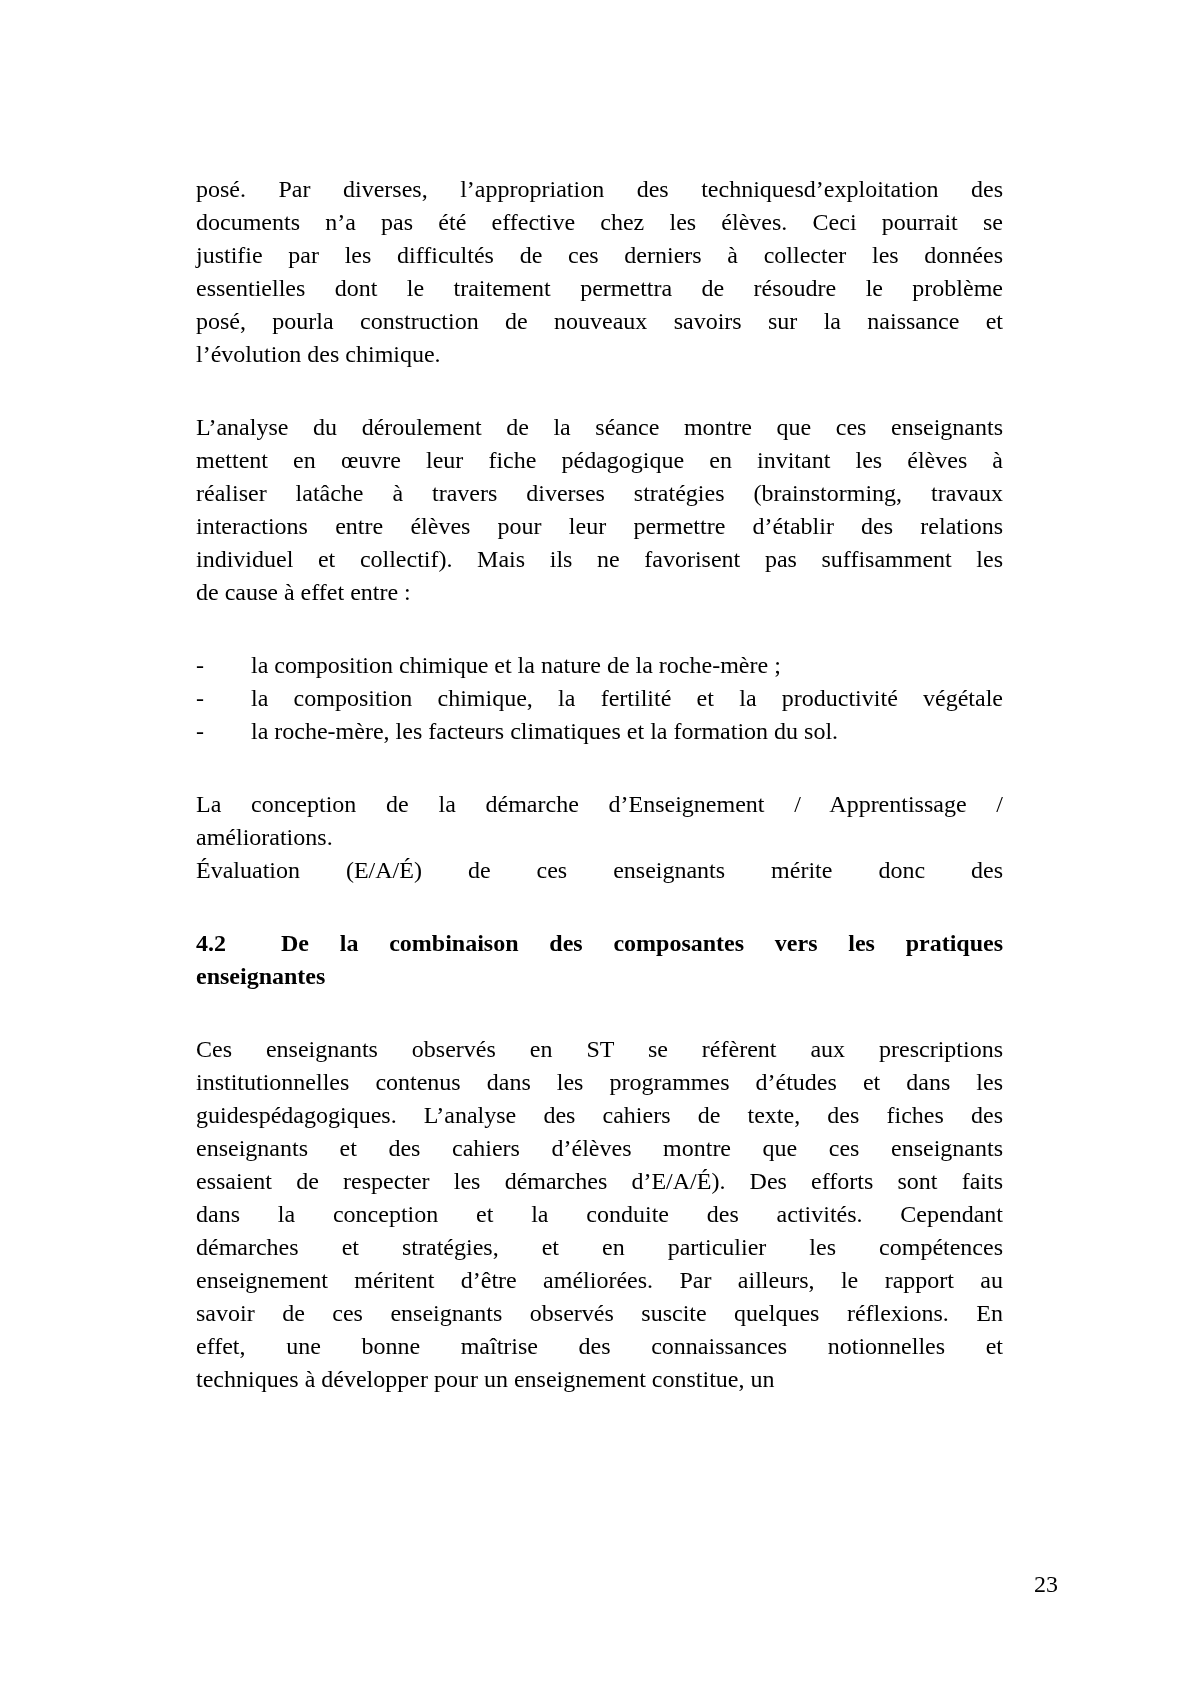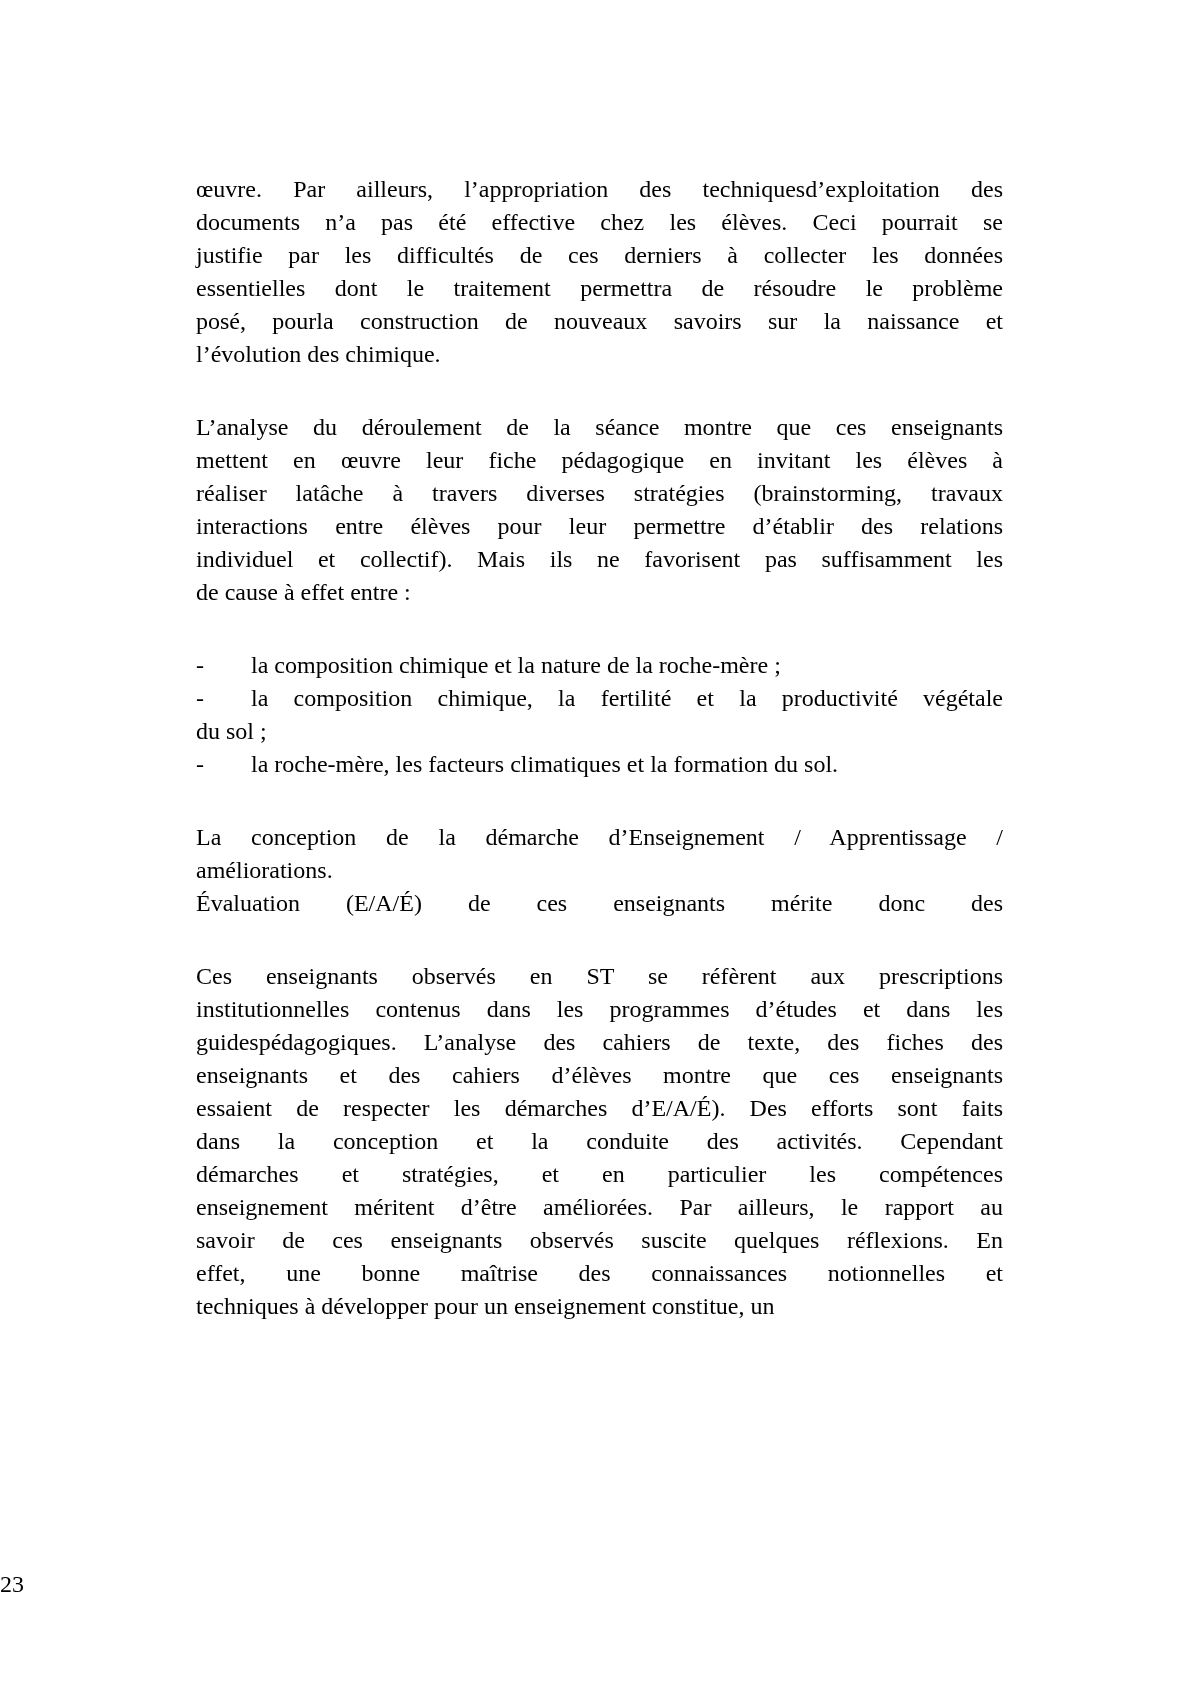--- a/index.html
+++ b/index.html
@@ -33,31 +33,31 @@
   .heading { font-weight: 700; }
   .line { text-align: justify; text-align-last: justify; }
   .line.last { text-align-last: left; }
   .dash { display: inline-block; width: 55px; }
   .h-num { display: inline-block; width: 85px; }
   .page-number {
     position: absolute;
     top: 1568px;
     left: 0;
     width: 1058px;
-    text-align: left;
+    text-align: right;
   }
 </style>
 </head>
 <body>
 
 <div class="page">
   <main class="content">
 
     <div class="para">
-        <div class="line">œuvre. Par ailleurs, l’appropriation des techniquesd’exploitation des</div>
+        <div class="line">posé. Par diverses, l’appropriation des techniquesd’exploitation des</div>
         <div class="line">documents n’a pas été effective chez les élèves. Ceci pourrait se</div>
         <div class="line">justifie par les difficultés de ces derniers à collecter les données</div>
         <div class="line">essentielles dont le traitement permettra de résoudre le problème</div>
         <div class="line">posé, pourla construction de nouveaux savoirs sur la naissance et</div>
         <div class="line last">l’évolution des chimique.</div>
       </div>
 
     <div class="para">
         <div class="line">L’analyse du déroulement de la séance montre que ces enseignants</div>
         <div class="line">mettent en œuvre leur fiche pédagogique en invitant les élèves à</div>
@@ -66,33 +66,36 @@
         <div class="line">individuel et collectif). Mais ils ne favorisent pas suffisamment les</div>
         <div class="line last">de cause à effet entre :</div>
       </div>
 
     <div class="list">
       <div class="list-item">
           <div class="line last"><span class="dash">-</span>la composition chimique et la nature de la roche-mère ;</div>
         </div>
       <div class="list-item">
           <div class="line"><span class="dash">-</span>la composition chimique, la fertilité et la productivité végétale</div>
-          <div class="line last">du sol ;</div>
         </div>
       <div class="list-item">
           <div class="line last"><span class="dash">-</span>la roche-mère, les facteurs climatiques et la formation du sol.</div>
         </div>
     </div>
 
     <div class="para">
         <div class="line">La conception de la démarche d’Enseignement / Apprentissage /</div>
         <div class="line last">améliorations.</div>
         <div class="line">Évaluation (E/A/É) de ces enseignants mérite donc des</div>
       </div>
 
+    <h2 class="heading">
+        <div class="line"><span class="h-num">4.2</span>De la combinaison des composantes vers les pratiques</div>
+        <div class="line last">enseignantes</div>
+      </h2>
 
     <div class="para">
         <div class="line">Ces enseignants observés en ST se réfèrent aux prescriptions</div>
         <div class="line">institutionnelles contenus dans les programmes d’études et dans les</div>
         <div class="line">guidespédagogiques. L’analyse des cahiers de texte, des fiches des</div>
         <div class="line">enseignants et des cahiers d’élèves montre que ces enseignants</div>
         <div class="line">essaient de respecter les démarches d’E/A/É). Des efforts sont faits</div>
         <div class="line">dans la conception et la conduite des activités. Cependant</div>
         <div class="line">démarches et stratégies, et en particulier les compétences</div>
         <div class="line">enseignement méritent d’être améliorées. Par ailleurs, le rapport au</div>

